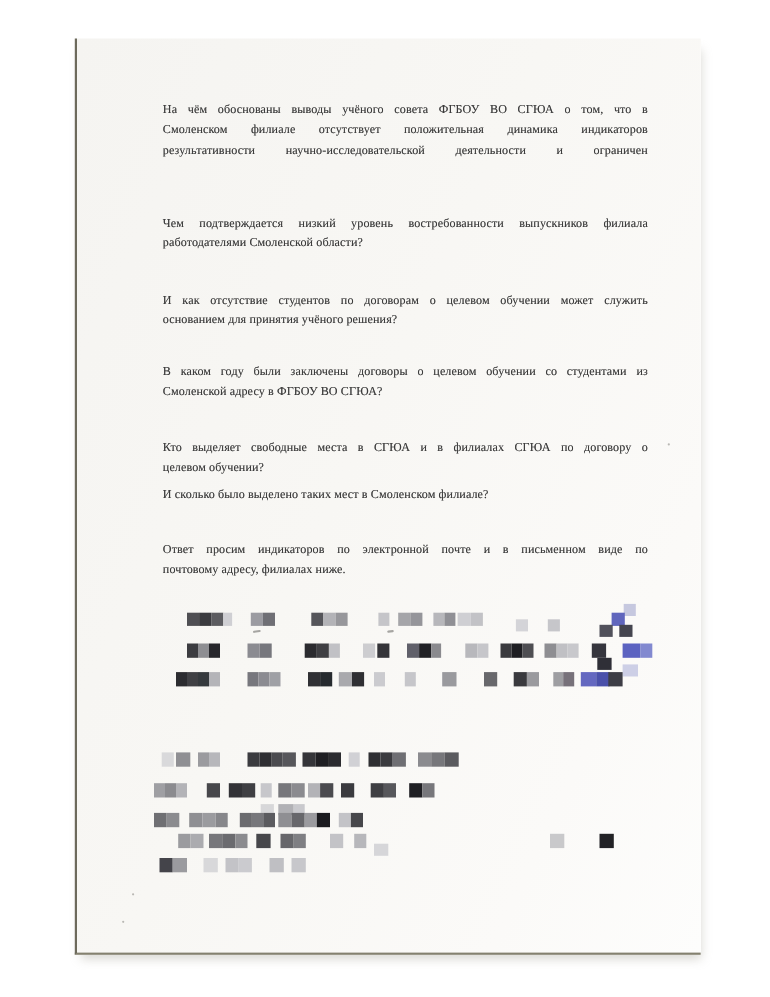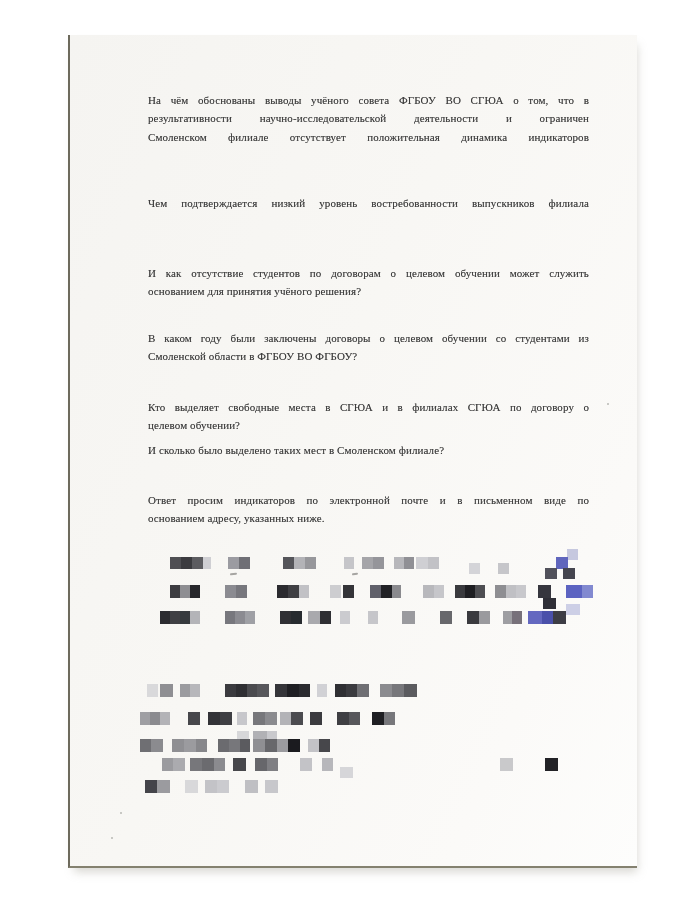--- a/index.html
+++ b/index.html
@@ -33,44 +33,45 @@
   .penmark{position:absolute;background:#a6a5a2;border-radius:2px;transform:rotate(-8deg);}
 </style>
 </head>
 <body>
 
 <div class="paper">
   <div class="content">
 
     <div class="para p0">
         <div class="line">На чём обоснованы выводы учёного совета ФГБОУ ВО СГЮА о том, что в</div>
+        <div class="line">Смоленском филиале отсутствует положительная динамика индикаторов</div>
         <div class="line">результативности научно-исследовательской деятельности и ограничен</div>
-        <div class="line">Смоленском филиале отсутствует положительная динамика индикаторов</div>
       </div>
     <div class="para p1">
         <div class="line">Чем подтверждается низкий уровень востребованности выпускников филиала</div>
+        <div class="line last">работодателями Смоленской области?</div>
       </div>
     <div class="para p2">
         <div class="line">И как отсутствие студентов по договорам о целевом обучении может служить</div>
         <div class="line last">основанием для принятия учёного решения?</div>
       </div>
     <div class="para p3">
         <div class="line">В каком году были заключены договоры о целевом обучении со студентами из</div>
-        <div class="line last">Смоленской области в ФГБОУ ВО ФГБОУ?</div>
+        <div class="line last">Смоленской адресу в ФГБОУ ВО СГЮА?</div>
       </div>
     <div class="para p5">
         <div class="line last">И сколько было выделено таких мест в Смоленском филиале?</div>
       </div>
     <div class="para p4">
         <div class="line">Кто выделяет свободные места в СГЮА и в филиалах СГЮА по договору о</div>
         <div class="line last">целевом обучении?</div>
       </div>
     <div class="para p6">
         <div class="line">Ответ просим индикаторов по электронной почте и в письменном виде по</div>
-        <div class="line last">основанием адресу, указанных ниже.</div>
+        <div class="line last">почтовому адресу, филиалах ниже.</div>
       </div>
 
     <div class="mosaic">
         <div class="cell" style="left: 497px; top: 514px; width: 11px; height: 11px; background: rgb(198, 200, 223);"></div>
         <div class="cell" style="left: 100px; top: 522px; width: 11px; height: 12px; background: rgb(79, 79, 83);"></div>
         <div class="cell" style="left: 111px; top: 522px; width: 11px; height: 12px; background: rgb(59, 59, 63);"></div>
         <div class="cell" style="left: 122px; top: 522px; width: 11px; height: 12px; background: rgb(92, 92, 96);"></div>
         <div class="cell" style="left: 133px; top: 522px; width: 8px; height: 12px; background: rgb(207, 207, 211);"></div>
         <div class="cell" style="left: 158px; top: 522px; width: 11px; height: 12px; background: rgb(155, 155, 161);"></div>
         <div class="cell" style="left: 169px; top: 522px; width: 11px; height: 12px; background: rgb(111, 111, 117);"></div>

